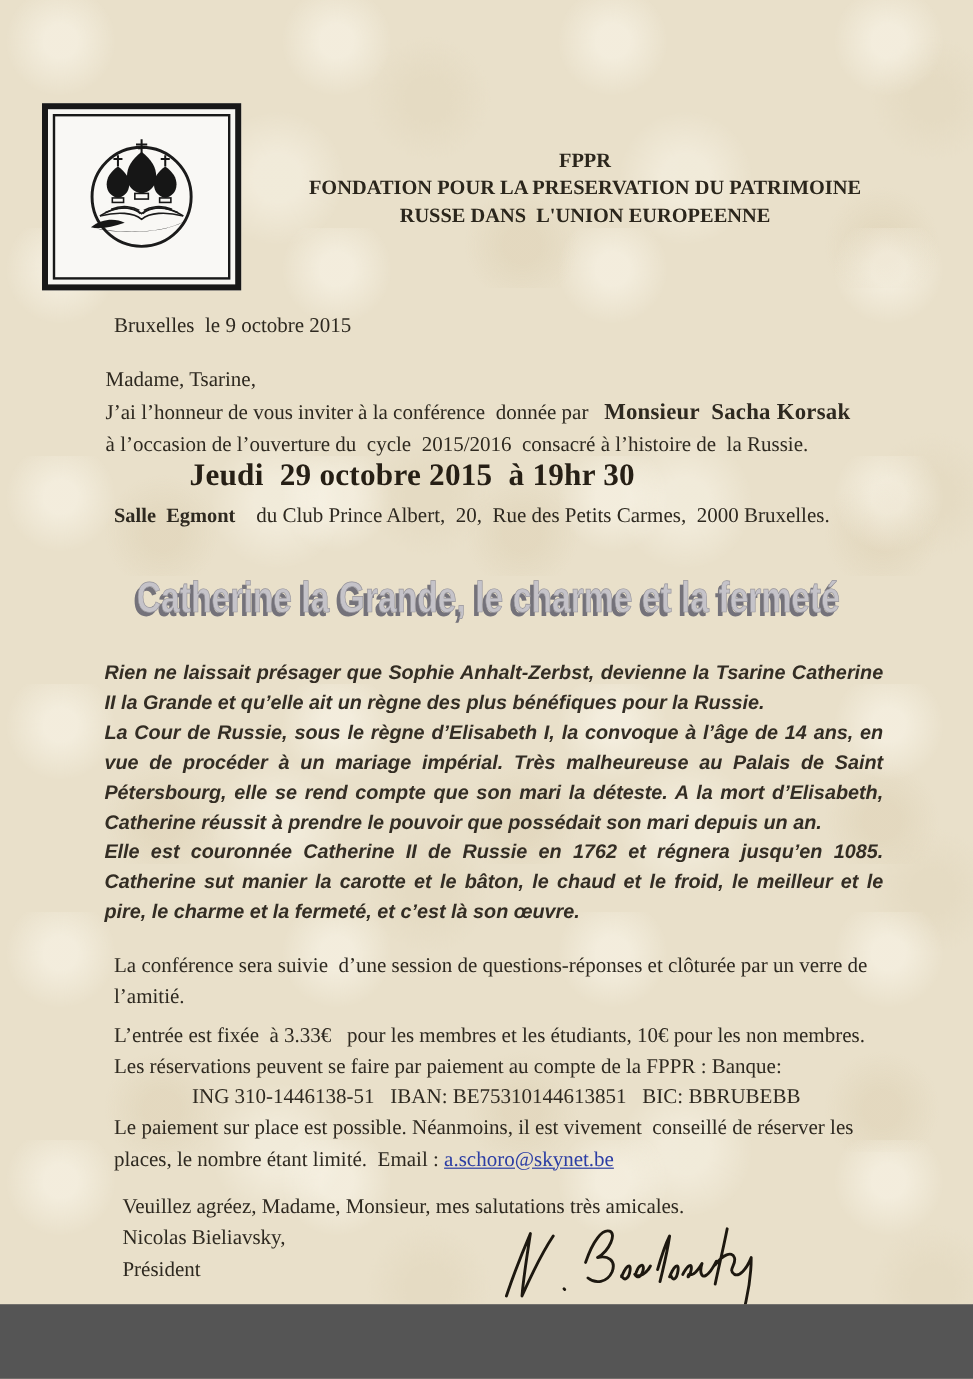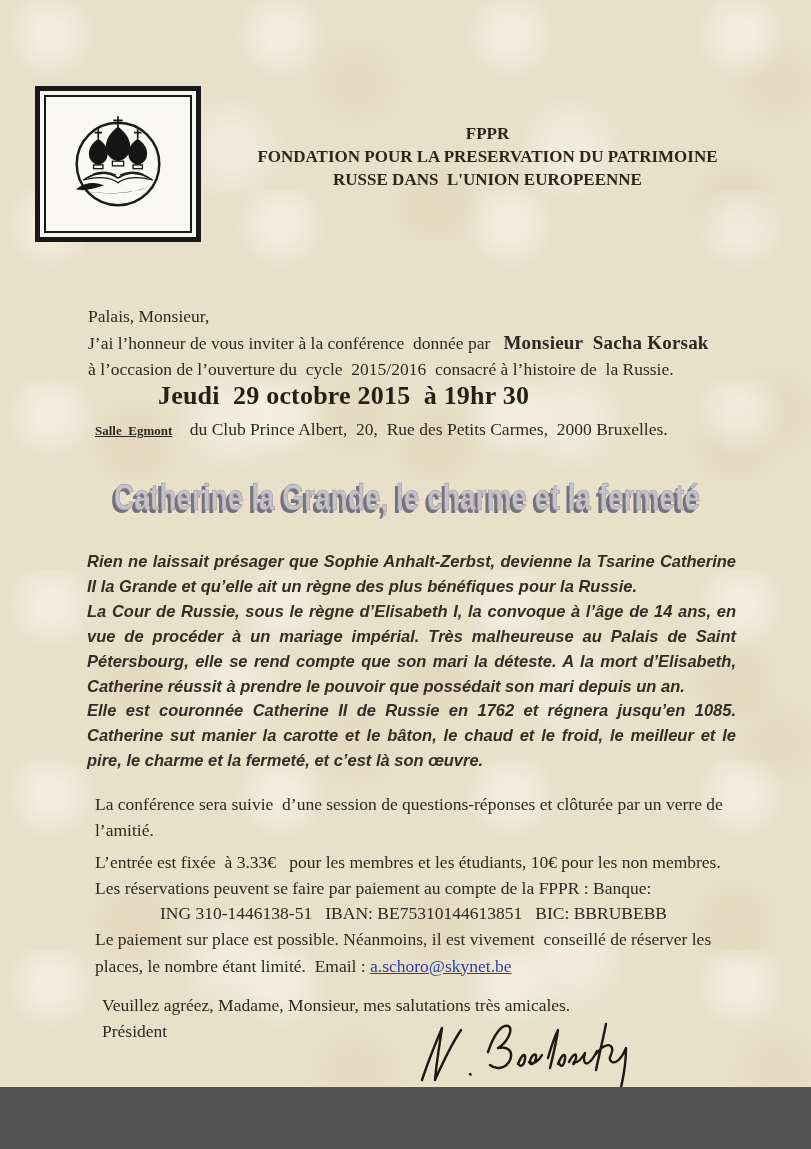--- a/index.html
+++ b/index.html
@@ -40,21 +40,21 @@
   }
 
   .dateline{left:95px;top:261px;font-size:17.5px;}
   .salutation{left:88px;top:306px;font-size:17.5px;}
   .intro{left:88px;top:330px;width:675px;font-size:17.5px;line-height:26px;}
   .intro strong{font-size:19px;letter-spacing:.2px;}
   .event-datetime{
     left:158px;top:381px;font-size:26px;font-weight:bold;letter-spacing:.2px;color:#261f15;
   }
   .venue{left:95px;top:419px;font-size:17.5px;}
-  .venue strong{font-size:13px;text-decoration:underline;}
+  .venue strong{font-size:17px;}
 
   .lecture-title{left:95px;top:470px;width:625px;height:58px;}
 
   .abstract{
     left:87px;top:549px;width:649px;
     font-family:Liberation Sans, sans-serif;
     font-style:italic;font-weight:bold;
     font-size:16.5px;line-height:24.9px;
     text-align:justify;color:#332d24;
   }
@@ -110,22 +110,23 @@
       </svg>
     </div>
   </div>
 
   <div class="abs org-header">
     <div class="pre">FPPR</div>
     <div class="pre">FONDATION POUR LA PRESERVATION DU PATRIMOINE</div>
     <div class="pre">RUSSE DANS  L'UNION EUROPEENNE</div>
   </div>
 
+  <div class="abs dateline pre">Bruxelles  le 9 octobre 2015</div>
 
-  <div class="abs salutation">Palais, Monsieur,</div>
+  <div class="abs salutation">Madame, Tsarine,</div>
 
   <div class="abs intro">
     <div>
       <span class="pre">J’ai l’honneur de vous inviter à la conférence  donnée par   </span><strong class="pre">Monsieur  Sacha Korsak</strong>
     </div>
     <div class="pre">à l’occasion de l’ouverture du  cycle  2015/2016  consacré à l’histoire de  la Russie.</div>
   </div>
 
   <div class="abs event-datetime pre">Jeudi  29 octobre 2015  à 19hr 30</div>
 
@@ -148,20 +149,21 @@
 
   <div class="abs pricing1 pre">L’entrée est fixée  à 3.33€   pour les membres et les étudiants, 10€ pour les non membres.</div>
   <div class="abs pricing2 pre">Les réservations peuvent se faire par paiement au compte de la FPPR : Banque:</div>
   <div class="abs bank pre">ING 310-1446138-51   IBAN: BE75310144613851   BIC: BBRUBEBB</div>
   <div class="abs payment">
     <span class="pre">Le paiement sur place est possible. Néanmoins, il est vivement  conseillé de réserver les places, le nombre étant limité.  Email : </span><a href="#">a.schoro@skynet.be</a>
   </div>
 
   <div class="abs closing">
     <div>Veuillez agréez, Madame, Monsieur, mes salutations très amicales.</div>
+    <div>Nicolas Bieliavsky,</div>
     <div>Président</div>
   </div>
 
   <svg class="abs signature" viewBox="0 0 255 132">
     <g fill="none" stroke="#1d1810" stroke-width="2.4" stroke-linecap="round" stroke-linejoin="round">
 
       <path d="M14 72 C20 54 28 34 34 20 C31 40 28 58 27 72 C35 54 45 34 53 22"></path>
 
       <path d="M62 66 L62.6 66.6"></path>
 

